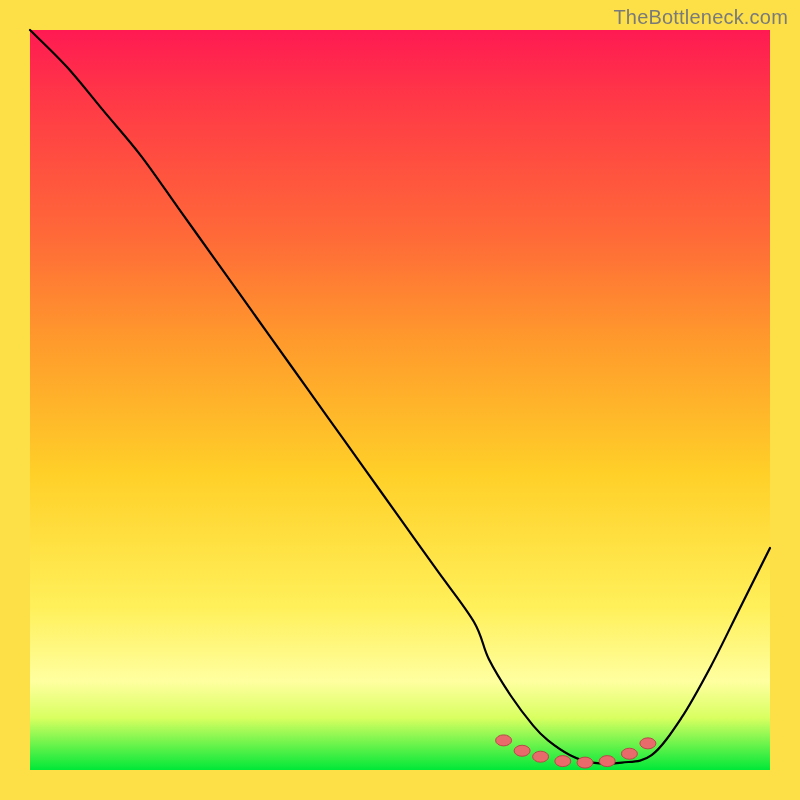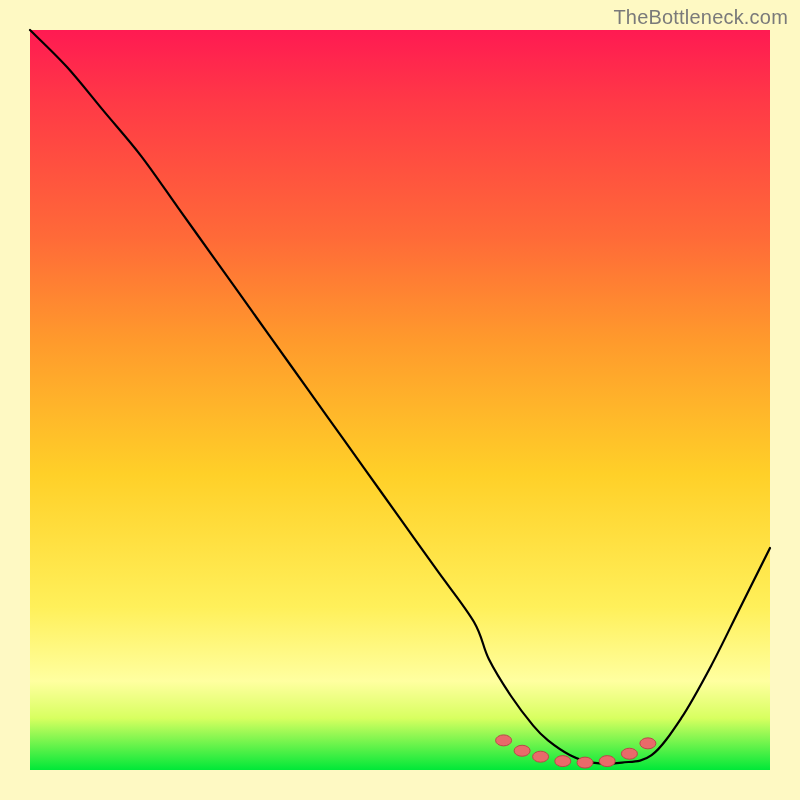--- a/index.html
+++ b/index.html
@@ -8,21 +8,21 @@
     width: 800px;
     height: 800px;
     background: #000;
     overflow: hidden;
     font-family: Arial, Helvetica, sans-serif;
   }
   .stage {
     position: relative;
     width: 800px;
     height: 800px;
-    background: #fef9c3;
+    background: #fde047;
   }
   .plot-area {
     position: absolute;
     left: 30px;
     top: 30px;
     width: 740px;
     height: 740px;
   }
   .gradient-bg {
     position: absolute;

